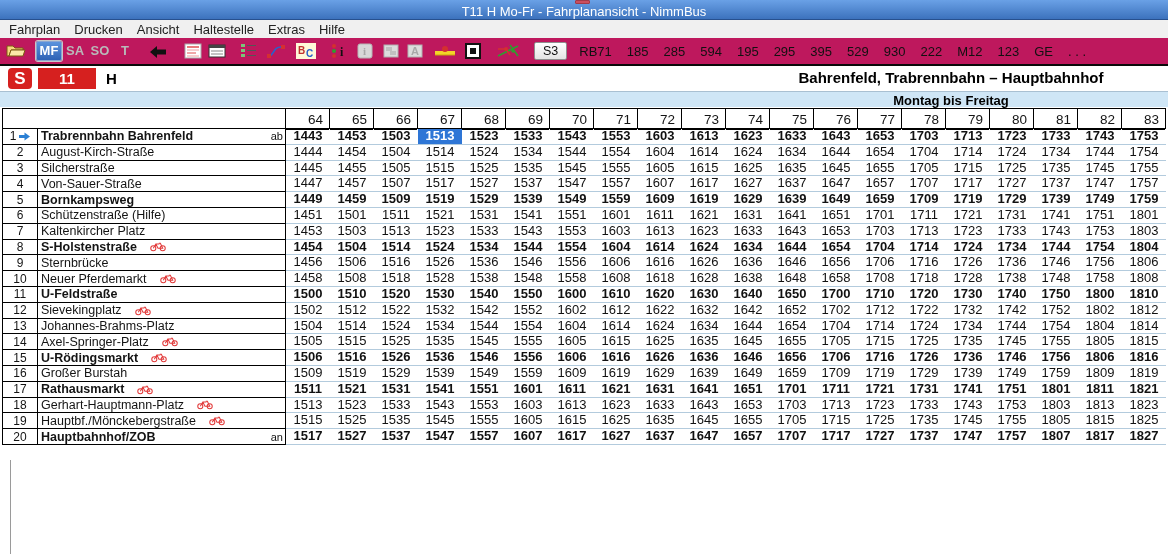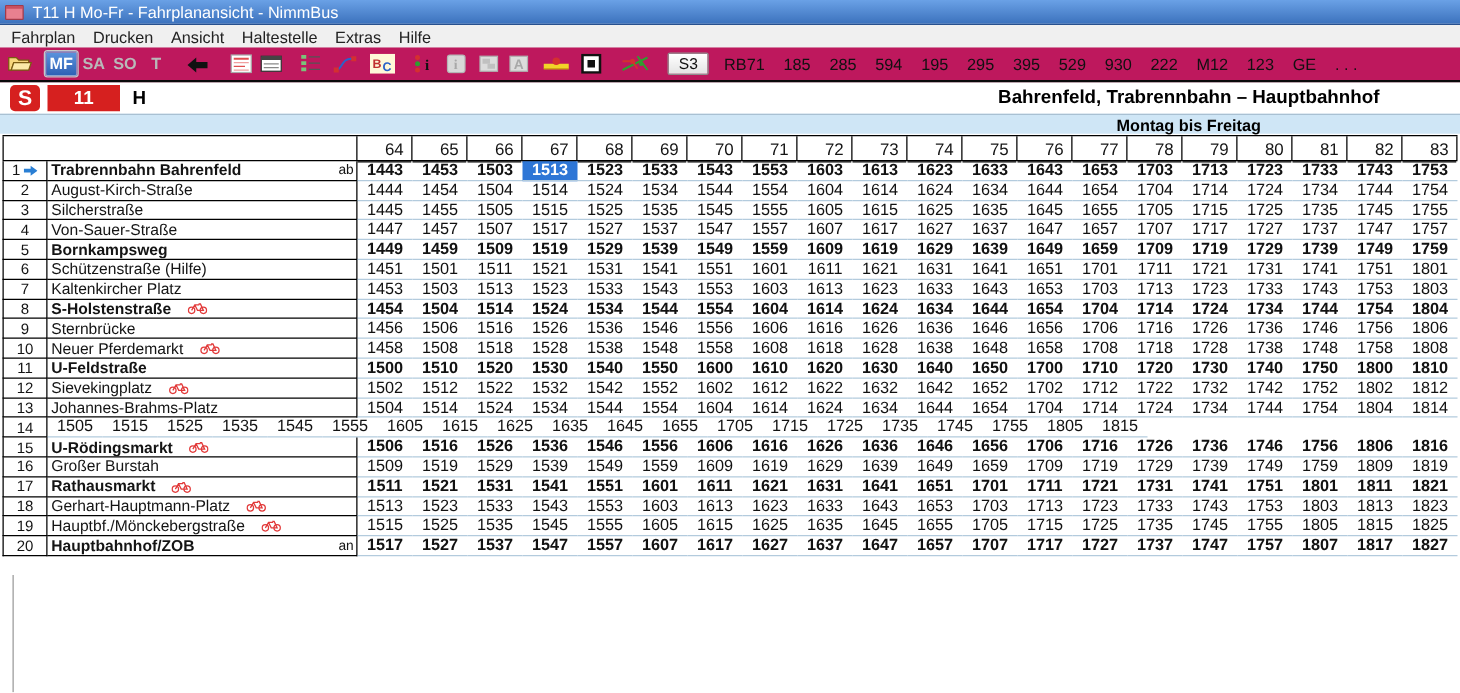--- a/index.html
+++ b/index.html
@@ -2,21 +2,21 @@
 <html><head>
 <meta charset="utf-8">
 <style>
   html,body{margin:0;padding:0;background:#fff;}
   .app{position:relative;width:1168px;height:554px;background:#fff;overflow:hidden;
        font-family:"Liberation Sans","DejaVu Sans",sans-serif;color:#141414;}
 
   
   .titlebar{position:absolute;left:0;top:0;width:100%;height:19px;
     background:linear-gradient(#6aa1e6,#3c72bd);border-bottom:1px solid #27508e;
-    display:flex;align-items:center;color:#fff;font-size:13px;}
+    display:flex;align-items:center;color:#fff;font-size:13px;flex-direction:column;}
   .appicon{width:13px;height:10px;margin:0 7px 0 4px;background:#e8808f;
     border:1px solid #a23a4a;border-radius:1px;box-shadow:inset 0 2px 0 #c94f60;}
 
   
   .menubar{position:absolute;left:0;top:20px;width:100%;height:18px;background:#f0f0f0;
     border-bottom:1px solid #e2e2e2;display:flex;align-items:center;font-size:13px;color:#222;padding-left:2px;}
   .menu-item{padding:0 7px;cursor:default;}
 
   
   .toolbar{position:absolute;left:0;top:38px;width:100%;height:26px;background:#be185d;
@@ -698,20 +698,32 @@
           <div class="cell-t">1734</div>
           <div class="cell-t">1744</div>
           <div class="cell-t">1754</div>
           <div class="cell-t">1804</div>
           <div class="cell-t">1814</div>
         </div>
         <div class="tt-row">
           <div class="cell-nr">
             <span>14</span>
           </div>
+          <div class="cell-name">
+            <span class="nm">Axel-Springer-Platz</span>
+            <span class="bikeicon">
+              <svg width="16" height="11" viewBox="0 0 17 11">
+                <g fill="none" stroke="#e23a3a" stroke-width="1.1">
+                  <circle cx="3.5" cy="7.4" r="2.7"></circle>
+                  <circle cx="13.5" cy="7.4" r="2.7"></circle>
+                  <path d="M3.5 7.4 L6.2 2.8 H10 M6.2 2.8 L8.5 7.4 H13.5 L11 2 H9.4"></path>
+                </g>
+              </svg>
+            </span>
+          </div>
           <div class="cell-t">1505</div>
           <div class="cell-t">1515</div>
           <div class="cell-t">1525</div>
           <div class="cell-t">1535</div>
           <div class="cell-t">1545</div>
           <div class="cell-t">1555</div>
           <div class="cell-t">1605</div>
           <div class="cell-t">1615</div>
           <div class="cell-t">1625</div>
           <div class="cell-t">1635</div>

